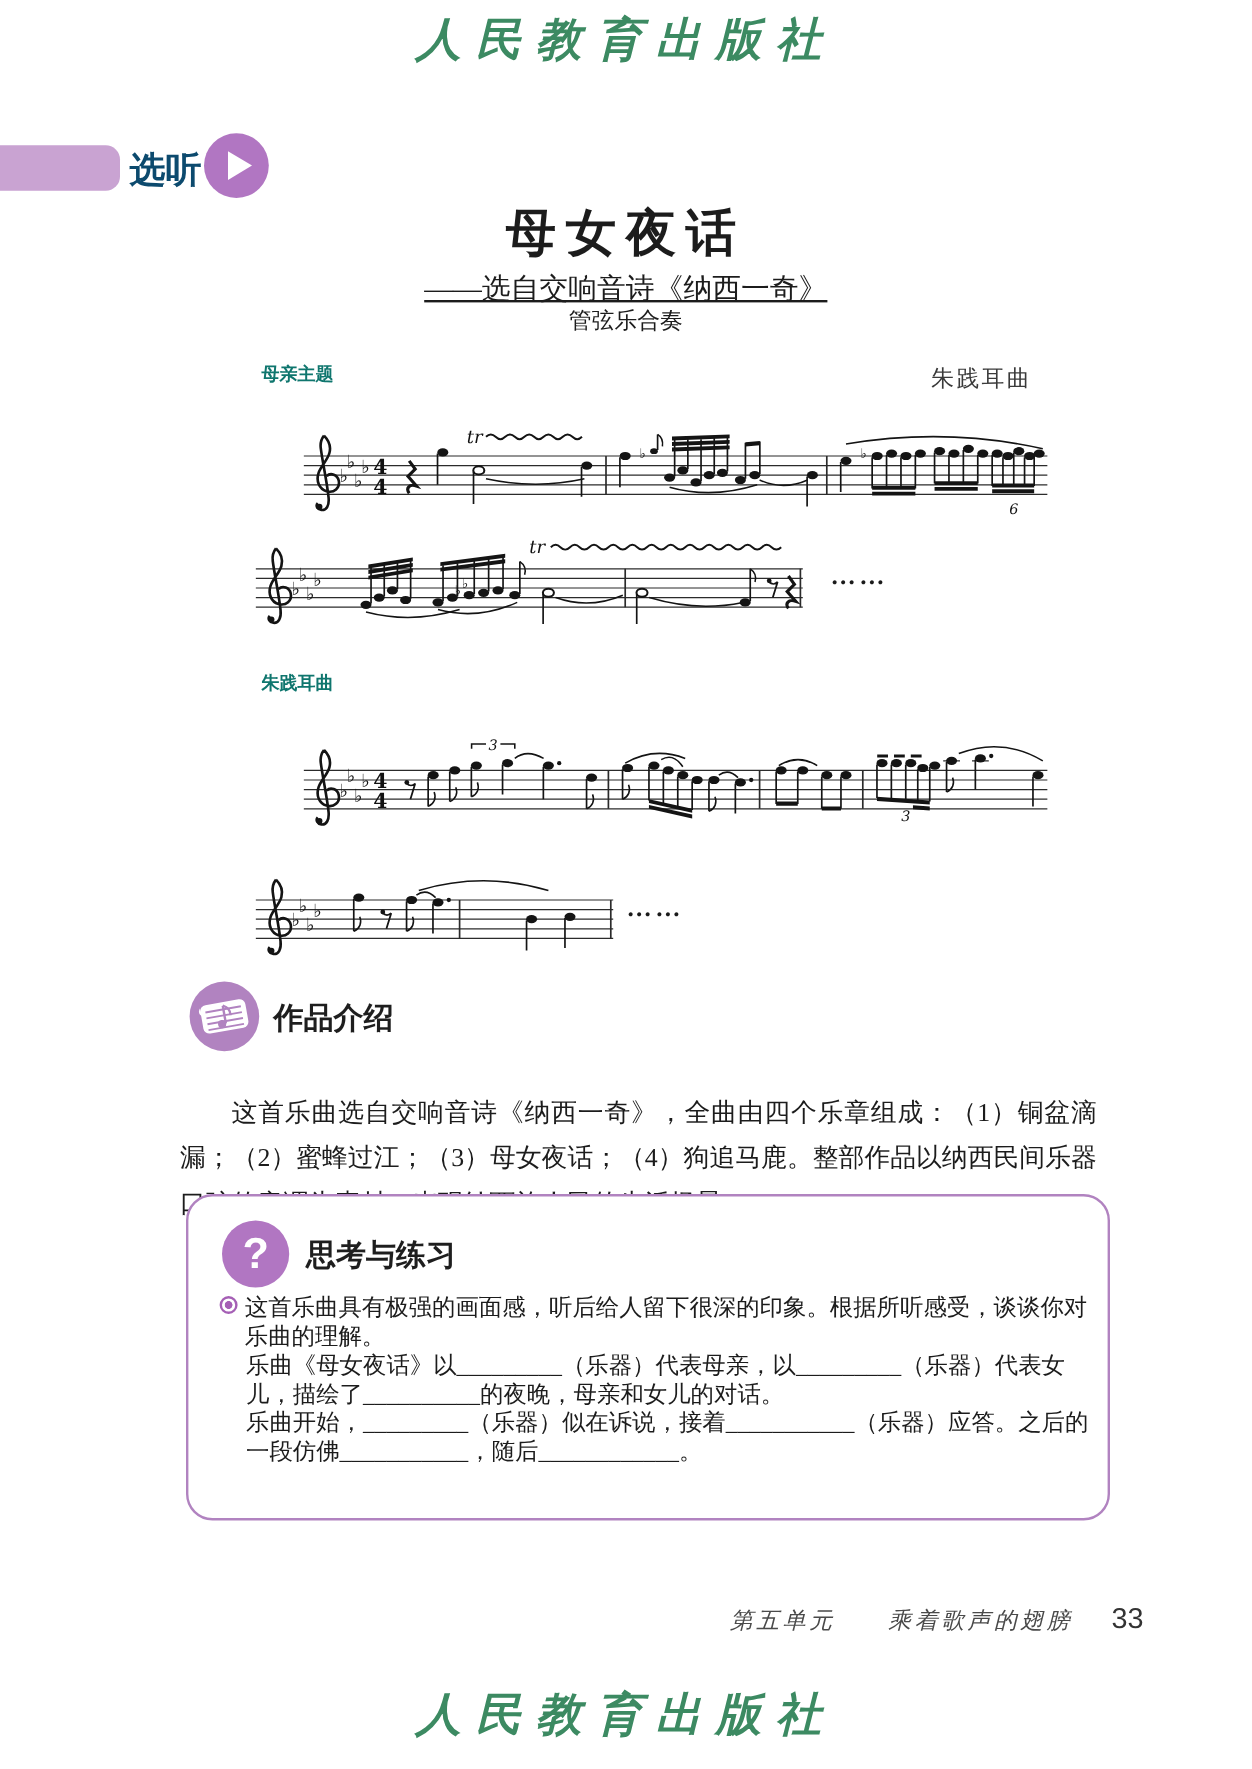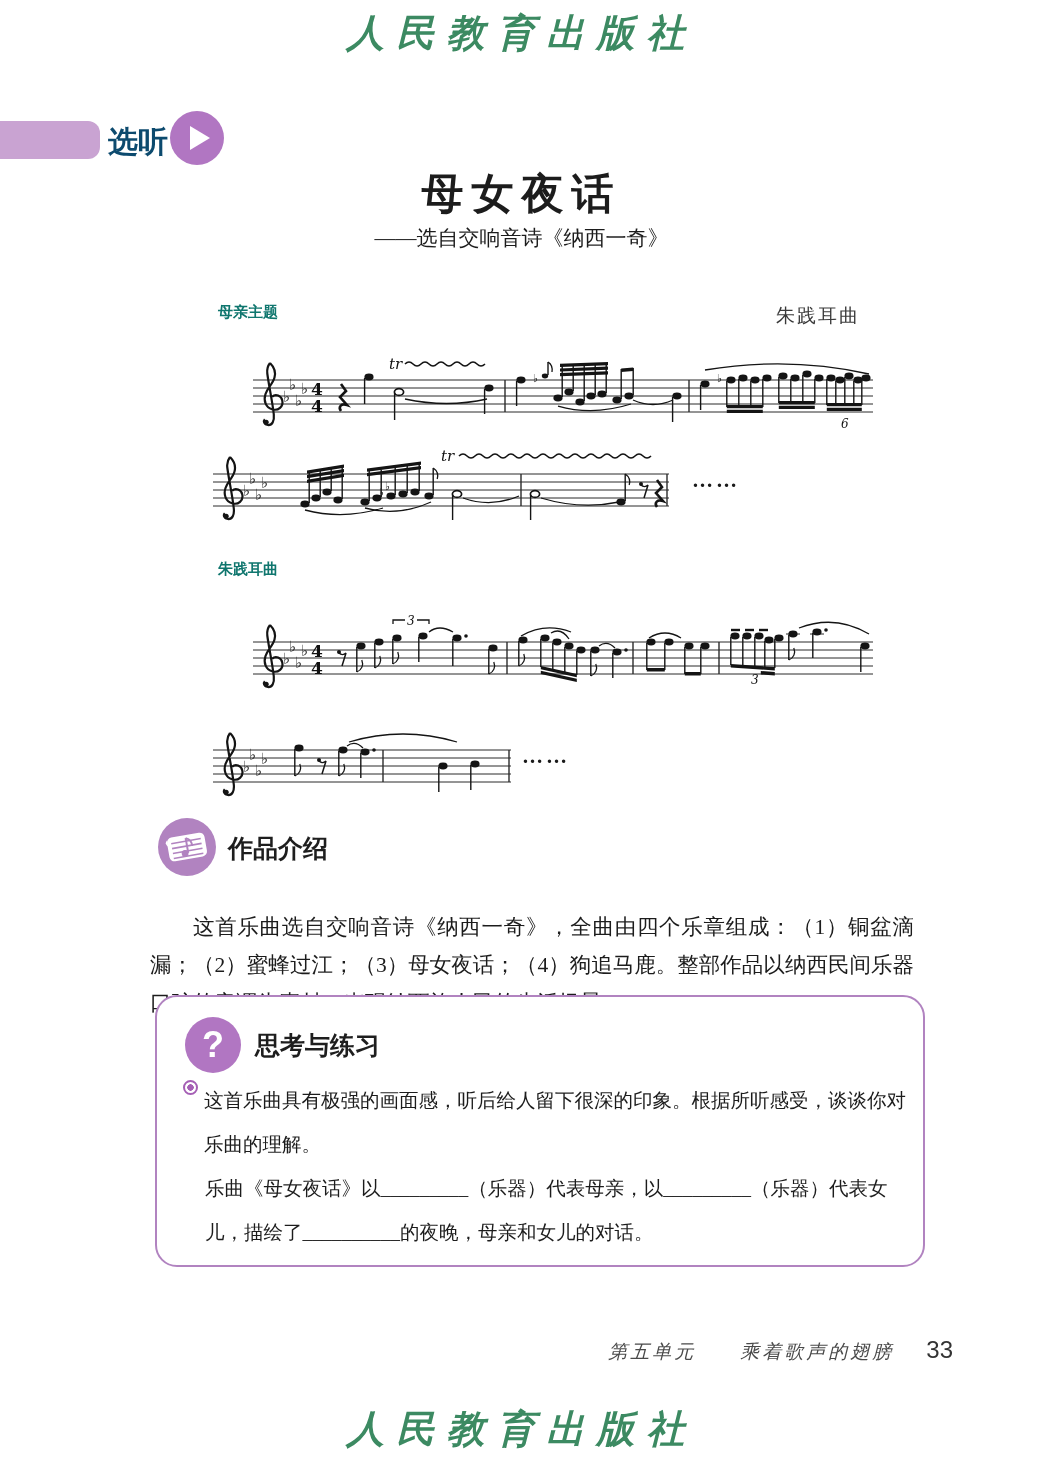--- a/index.html
+++ b/index.html
@@ -9,36 +9,36 @@
   .logo{width:100%;text-align:center;font-family:"DejaVu Serif",serif;font-style:italic;font-weight:bold;
         font-size:38px;letter-spacing:12px;color:#3c8a62;}
   .tab-bar{left:0;top:121px;width:100px;height:38px;background:#c9a3d2;border-radius:0 12px 12px 0;}
   .tab-label{left:108px;top:122px;font-family:"Liberation Sans","DejaVu Sans",sans-serif;font-weight:bold;
              font-size:30px;color:#0c4a6e;}
   .play-btn{left:170px;top:111px;width:54px;height:54px;border-radius:50%;background:#b176c2;
             display:flex;align-items:center;justify-content:center;}
   .play-tri{width:0;height:0;border-left:20px solid #fff;border-top:12px solid transparent;
             border-bottom:12px solid transparent;margin-left:6px;}
   .title{width:100%;text-align:center;top:166px;font-size:42px;font-weight:bold;letter-spacing:8px;color:#1c1c1c;}
-  .subtitle{width:100%;text-align:center;top:224px;font-size:21px;color:#1c1c1c;}
+  .subtitle{width:100%;text-align:center;top:224px;font-size:24px;color:#1c1c1c;text-decoration:underline;}
   .ensemble{width:100%;text-align:center;top:254px;font-size:19px;color:#1c1c1c;}
   .theme-label{font-family:"Liberation Sans","DejaVu Sans",sans-serif;font-weight:bold;font-size:15px;color:#0f766e;}
   .composer{top:303px;right:183px;font-size:19px;color:#3a3a3a;letter-spacing:2px;}
   .dots{font-size:21px;font-weight:bold;color:#1a1a1a;letter-spacing:3px;}
   .sec-icon{width:58px;height:58px;border-radius:50%;background:#b183c0;display:flex;align-items:center;justify-content:center;}
   .sec-head{font-family:"Liberation Sans","DejaVu Sans",sans-serif;font-weight:bold;font-size:25px;color:#1e1e1e;}
   .intro-body{left:150px;top:886px;width:764px;font-size:21.5px;line-height:38px;text-indent:2em;
               text-align:justify;color:#1c1c1c;}
   .practice-box{left:155px;top:995px;width:770px;height:272px;border:2.5px solid #b183c0;border-radius:22px;
                 background:#fff;box-sizing:border-box;}
   .q-icon{left:185px;top:1017px;width:56px;height:56px;border-radius:50%;background:#b176c2;display:flex;
           align-items:center;justify-content:center;font-family:"Liberation Sans","DejaVu Sans",sans-serif;
           font-weight:bold;font-size:36px;color:#fff;}
   .practice-head{left:255px;top:1029px;}
-  .practice-body{left:183px;top:1079px;width:726px;font-size:19.5px;line-height:44px;color:#1c1c1c;}
+  .practice-body{left:183px;top:1079px;width:726px;font-size:19.5px;line-height:24px;color:#1c1c1c;}
   .p-item{margin:0;}
   .p-item.indent{margin-left:22px;}
   .bullet{display:inline-block;width:11px;height:11px;border:2.5px solid #a55fb5;border-radius:50%;
           margin-right:6px;position:relative;top:1px;background:radial-gradient(circle,#a55fb5 0 3px,#fff 3.5px);}
   .footer{top:1336px;right:90px;display:flex;align-items:baseline;gap:12px;}
   .footer-text{font-style:italic;font-size:19px;color:#4a4a4a;letter-spacing:3px;}
   .footer-gap{display:inline-block;width:20px;}
   .page-num{font-size:24px;color:#333;margin-left:20px;font-style:normal;font-family:"Liberation Sans",sans-serif;}
   svg text{font-family:"DejaVu Serif",serif;}
   .fl{font-family:"DejaVu Sans",sans-serif;font-size:15px;fill:#111;}
@@ -78,20 +78,21 @@
   <div class="abs logo" style="top:8px;">人民教育出版社</div>
 
   <div class="abs tab-bar"></div>
   <div class="abs tab-label">选听</div>
   <div class="abs play-btn">
     <div class="play-tri"></div>
   </div>
 
   <div class="abs title">母女夜话</div>
   <div class="abs subtitle">——选自交响音诗《纳西一奇》</div>
+  <div class="abs ensemble">管弦乐合奏</div>
 
   <div class="abs theme-label" style="left:218px;top:303px;">母亲主题</div>
   <div class="abs composer">朱践耳曲</div>
 
   <svg class="abs" style="left:253px;top:352px;" width="620" height="92" viewBox="0 0 620 92">
     <line class="sl" x1="0" y1="28" x2="620" y2="28"></line>
       <line class="sl" x1="0" y1="36" x2="620" y2="36"></line>
     <line class="sl" x1="0" y1="44" x2="620" y2="44"></line>
       <line class="sl" x1="0" y1="52" x2="620" y2="52"></line>
     <line class="sl" x1="0" y1="60" x2="620" y2="60"></line>
@@ -396,20 +397,21 @@
   <div class="abs q-icon">
       <span>?</span>
     </div>
   <div class="abs sec-head practice-head">思考与练习</div>
   <div class="abs practice-body">
     <p class="p-item" style="display:flex;">
       <span class="bullet"></span>
       <span style="flex:1;">这首乐曲具有极强的画面感，听后给人留下很深的印象。根据所听感受，谈谈你对乐曲的理解。</span>
     </p>
     <p class="p-item indent">乐曲《母女夜话》以_________（乐器）代表母亲，以_________（乐器）代表女儿，描绘了__________的夜晚，母亲和女儿的对话。</p>
+    <p class="p-item indent">乐曲开始，_________（乐器）似在诉说，接着___________（乐器）应答。之后的一段仿佛___________，随后____________。</p>
   </div>
 
   <div class="abs footer">
     <span class="footer-text">第五单元</span>
     <span class="footer-gap"></span>
     <span class="footer-text">乘着歌声的翅膀</span>
     <span class="page-num">33</span>
   </div>
 
   <div class="abs logo" style="top:1404px;">人民教育出版社</div>

